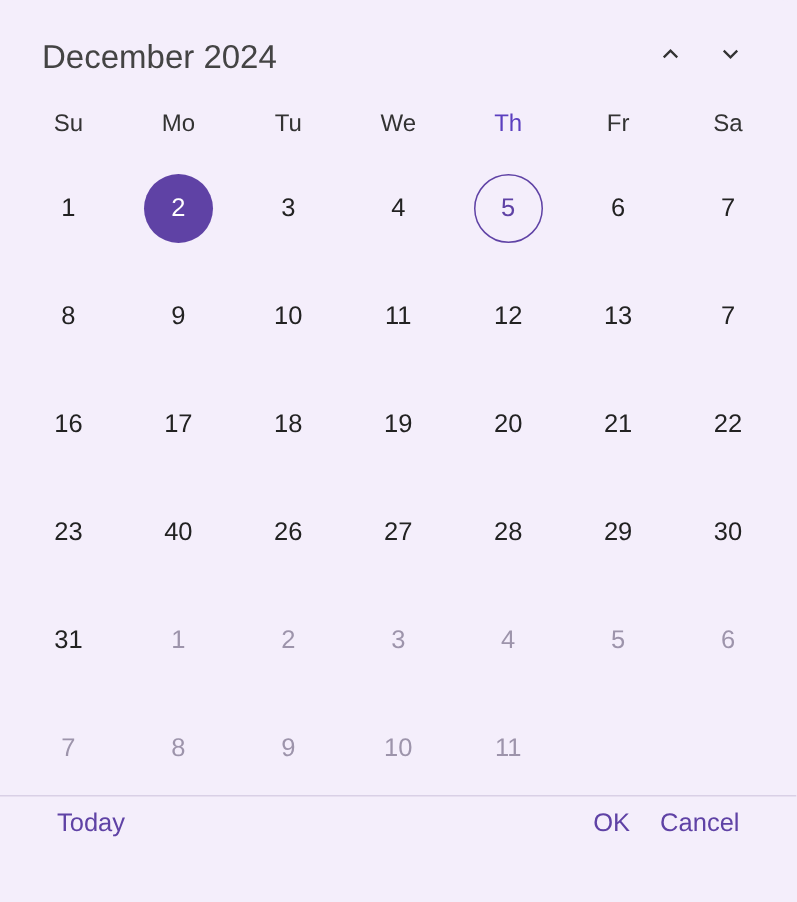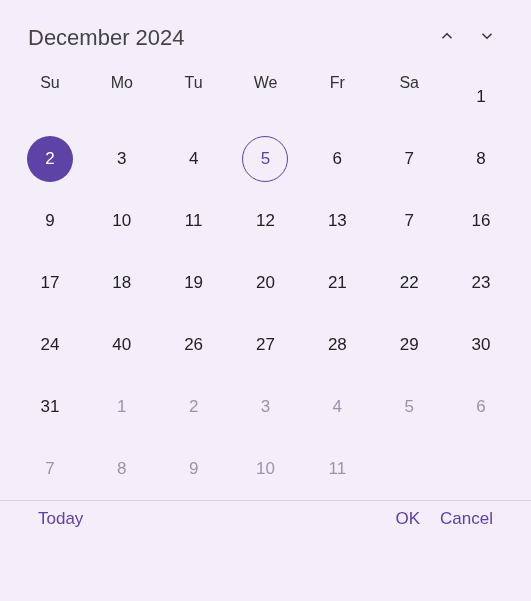--- a/index.html
+++ b/index.html
@@ -38,20 +38,21 @@
     justify-content: center;
     cursor: pointer;
     color: #333;
   }
   .nav-btn svg { width: 18px; height: 18px; }
   .grid {
     display: grid;
     grid-template-columns: repeat(7, 1fr);
     padding: 0 14px;
     flex: 1;
+    gap: 10px;
   }
   .dow {
     text-align: center;
     font-size: 16px;
     color: #333;
     padding: 8px 0 6px 0;
     font-weight: 400;
   }
   .dow.today-col { color: #5b3fbf; }
   .cell {
@@ -119,20 +120,21 @@
           </svg>
       </span>
     </div>
   </div>
 
   <div class="grid" id="grid">
       <div class="dow">Su</div>
       <div class="dow">Mo</div>
       <div class="dow">Tu</div>
       <div class="dow">We</div>
+      <div class="dow today-col">Th</div>
       <div class="dow">Fr</div>
       <div class="dow">Sa</div>
       <div class="cell">
         <div class="num">1</div>
       </div>
       <div class="cell selected">
         <div class="num">2</div>
       </div>
       <div class="cell">
         <div class="num">3</div>
@@ -186,23 +188,20 @@
         <div class="num">20</div>
       </div>
       <div class="cell">
         <div class="num">21</div>
       </div>
       <div class="cell">
         <div class="num">22</div>
       </div>
       <div class="cell">
         <div class="num">23</div>
-      </div>
-      <div class="cell">
-        <div class="num">24</div>
       </div>
       <div class="cell">
         <div class="num">40</div>
       </div>
       <div class="cell">
         <div class="num">26</div>
       </div>
       <div class="cell">
         <div class="num">27</div>
       </div>

